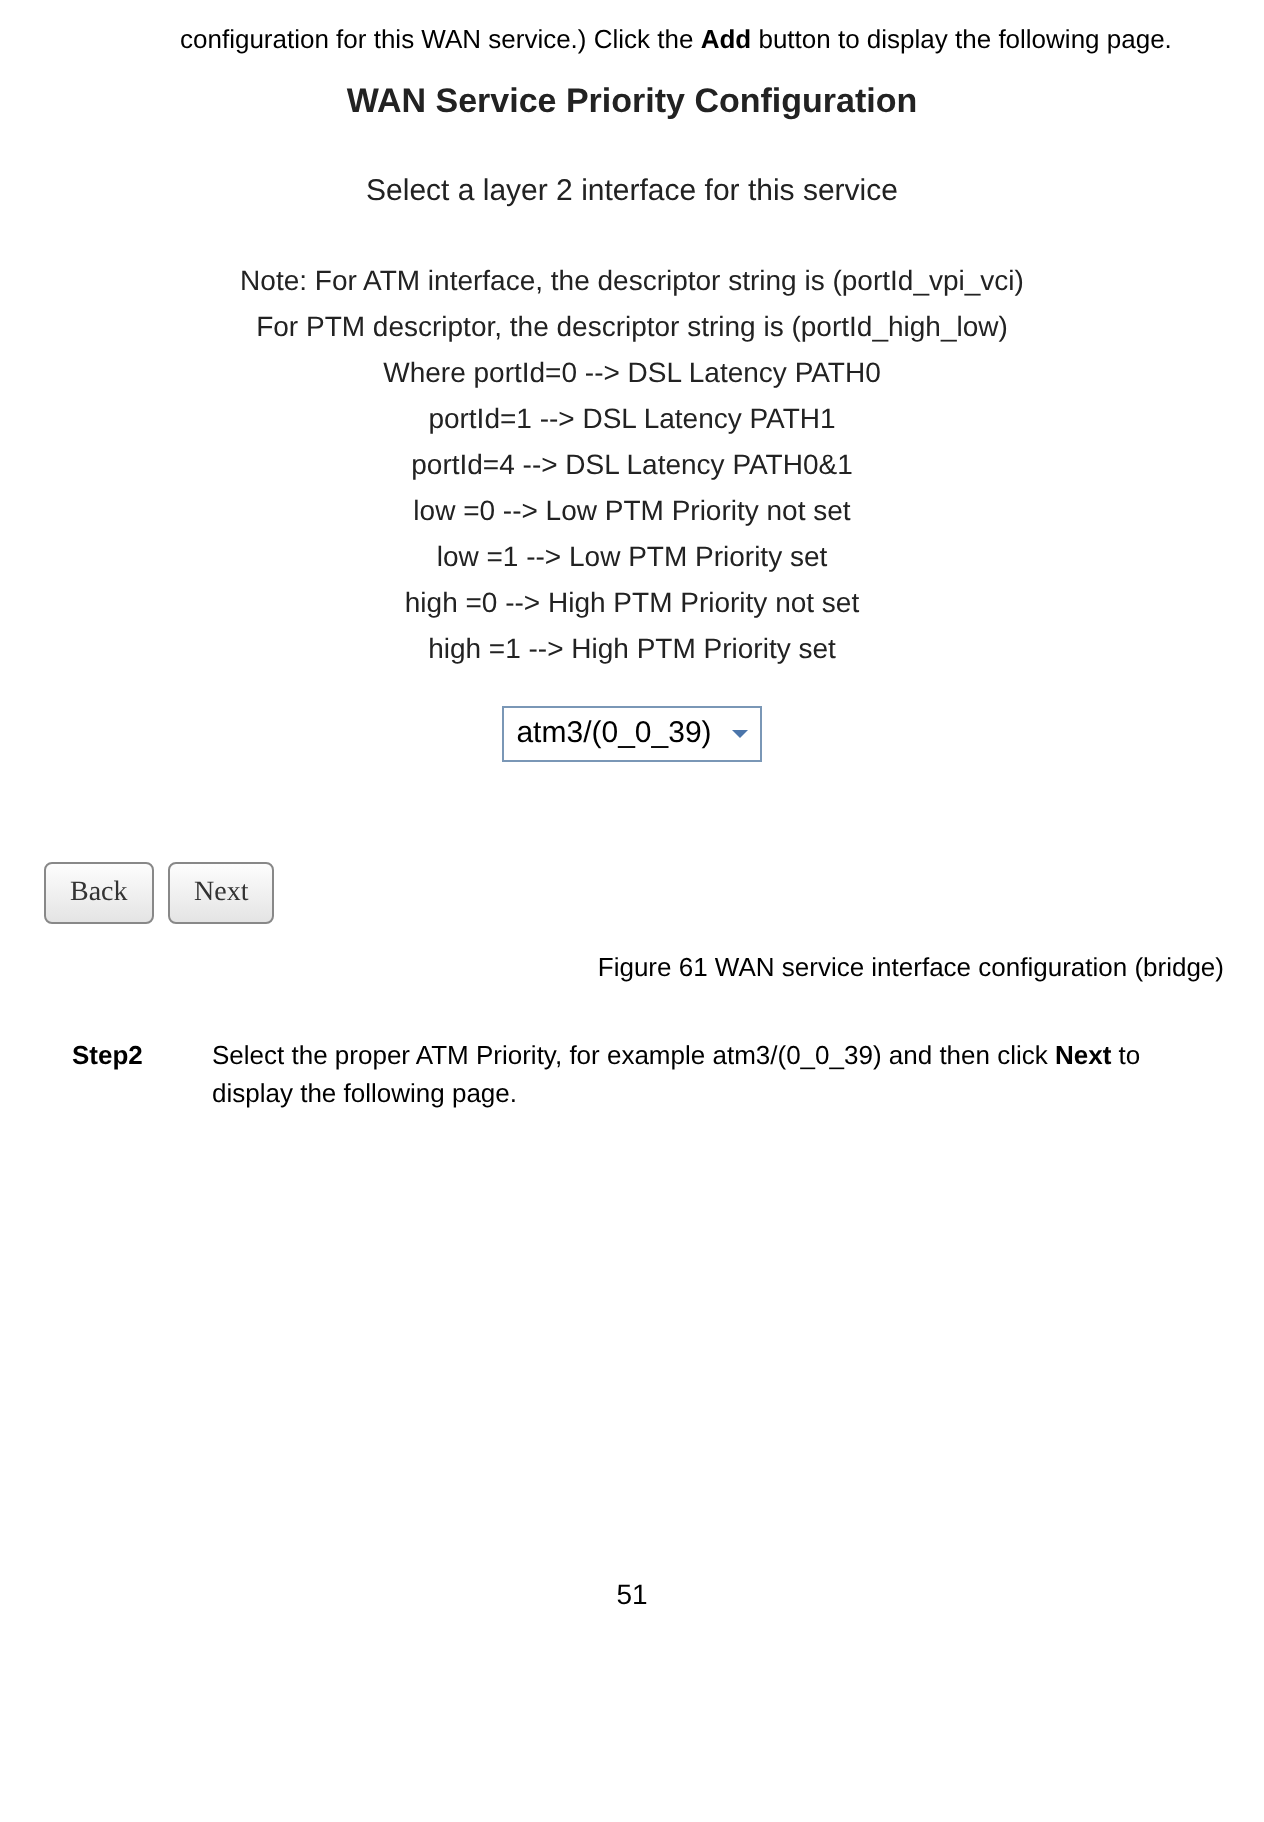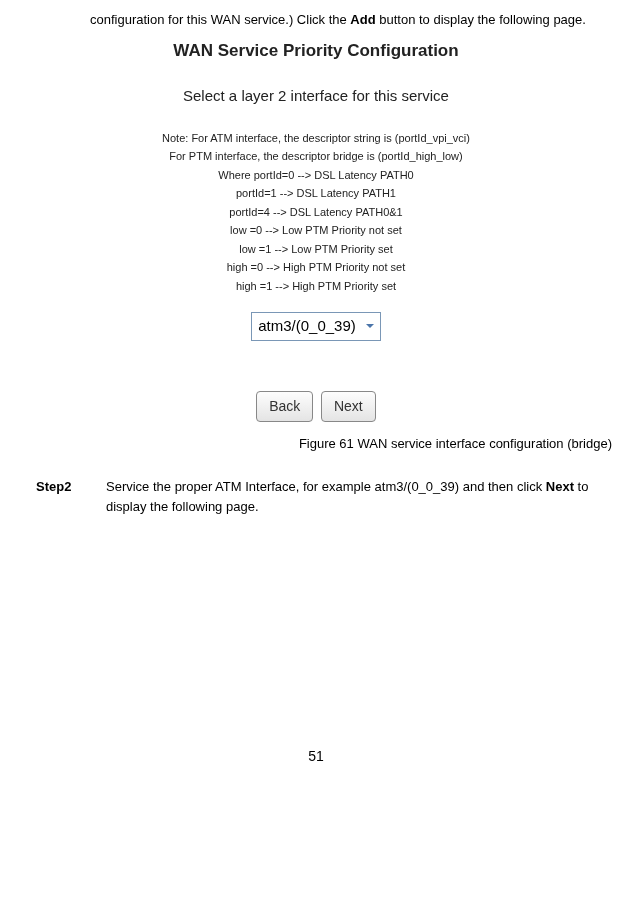--- a/index.html
+++ b/index.html
@@ -24,21 +24,21 @@
       margin: 8px 0 22px 0;
     }
     .subtitle {
       text-align: center;
       font-size: 15px;
       color: #222;
       margin-bottom: 22px;
     }
     .note {
       text-align: center;
-      font-size: 11px;
+      font-size: 14px;
       color: #222;
       margin: 0 0 18px 0;
     }
     .note div {
       margin: 2px 0;
     }
     .select-wrap {
       text-align: center;
       margin: 14px 0 50px 0;
     }
@@ -53,22 +53,23 @@
     }
     .chevron {
       width: 16px;
       height: 16px;
       margin-left: 6px;
       display: flex;
       align-items: center;
       justify-content: center;
     }
     .buttons {
-      text-align: center;
+      text-align: left;
       margin-bottom: 12px;
+      font-family: Liberation Serif, serif;
     }
     .btn {
       display: inline-block;
       border: 1px solid #888;
       border-radius: 4px;
       background: linear-gradient(#fdfdfd, #e4e4e4);
       padding: 4px 12px;
       font-size: 14px;
       color: #333;
       margin: 0 2px;
@@ -103,21 +104,21 @@
 
 <div class="intro">
   <span>configuration for this WAN service.) Click the </span><b>Add</b><span> button to display the following page.</span>
 </div>
 
 <div class="title">WAN Service Priority Configuration</div>
 <div class="subtitle">Select a layer 2 interface for this service</div>
 
 <div class="note">
   <div>Note: For ATM interface, the descriptor string is (portId_vpi_vci)</div>
-  <div>For PTM interface, the descriptor bridge is (portId_high_low)</div>
+  <div>For PTM descriptor, the descriptor string is (portId_high_low)</div>
   <div>Where portId=0 --&gt; DSL Latency PATH0</div>
   <div>portId=1 --&gt; DSL Latency PATH1</div>
   <div>portId=4 --&gt; DSL Latency PATH0&amp;1</div>
   <div>low =0 --&gt; Low PTM Priority not set</div>
   <div>low =1 --&gt; Low PTM Priority set</div>
   <div>high =0 --&gt; High PTM Priority not set</div>
   <div>high =1 --&gt; High PTM Priority set</div>
 </div>
 
 <div class="select-wrap">
@@ -134,17 +135,17 @@
 <div class="buttons">
   <span class="btn">Back</span>
   <span class="btn">Next</span>
 </div>
 
 <div class="figure-caption">Figure 61 WAN service interface configuration (bridge)</div>
 
 <div class="step-row">
   <div class="step-label">Step2</div>
   <div class="step-body">
-    <span>Service the proper ATM Interface, for example atm3/(0_0_39) and then click </span><b>Next</b><span> to display the following page.</span>
+    <span>Select the proper ATM Priority, for example atm3/(0_0_39) and then click </span><b>Next</b><span> to display the following page.</span>
   </div>
 </div>
 
 <div class="page-number">51</div>
 
 </body></html>

